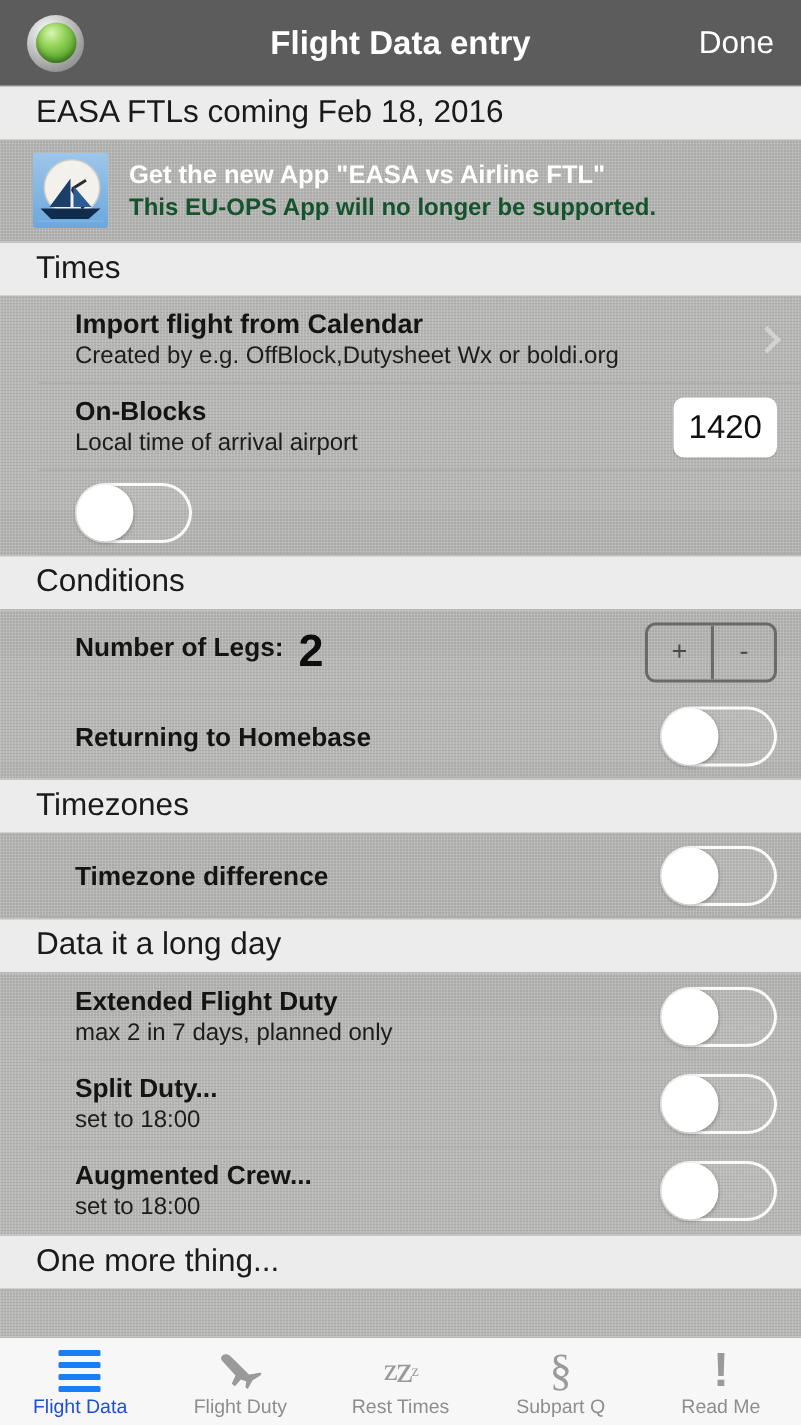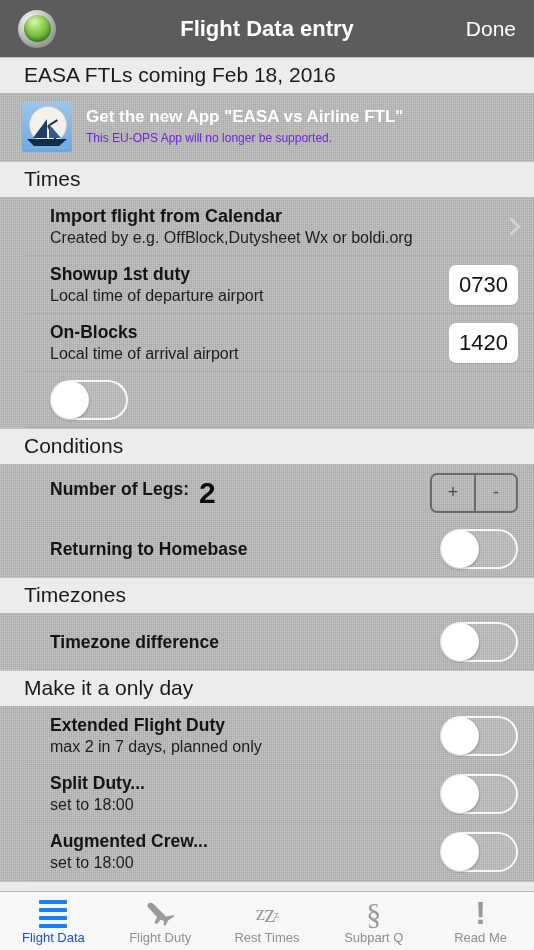--- a/index.html
+++ b/index.html
@@ -134,21 +134,21 @@
     position: absolute;
     left: 3px; bottom: 4px;
     width: 44px; height: 30px;
   }
   .promo-text { padding-left: 14px; }
   .promo-title {
     font-size: 17px; font-weight: bold; color: #ffffff;
     line-height: 22px;
   }
   .promo-sub {
-    font-size: 12px; color: #6d28d9; line-height: 21px;
+    font-size: 16px; color: #14532d; line-height: 21px; font-weight: bold;
   }
 
   
   .row {
     position: relative;
     display: flex;
     align-items: center;
     padding: 0 16px 0 24px;
     border-bottom: 1px solid #adadab;
     min-height: 48px;
@@ -342,27 +342,20 @@
     <div class="sect-head plain">Times</div>
 
     <div class="row tall">
       <div class="row-texts">
         <div class="row-title big">Import flight from Calendar</div>
         <div class="row-sub">Created by e.g. OffBlock,Dutysheet Wx or boldi.org</div>
       </div>
       <div class="chevron"></div>
     </div>
 
-    <div class="row tall">
-      <div class="row-texts">
-        <div class="row-title">Showup 1st duty</div>
-        <div class="row-sub">Local time of departure airport</div>
-      </div>
-      <div class="textfield">0730</div>
-    </div>
 
     <div class="row tall">
       <div class="row-texts">
         <div class="row-title">On-Blocks</div>
         <div class="row-sub">Local time of arrival airport</div>
       </div>
       <div class="textfield">1420</div>
     </div>
 
     <div class="row tall">
@@ -397,21 +390,21 @@
 
     <div class="row tall">
       <div class="row-texts">
         <div class="row-title">Timezone difference</div>
       </div>
       <div class="toggle">
         <div class="knob"></div>
       </div>
     </div>
 
-    <div class="sect-head plain">Make it a only day</div>
+    <div class="sect-head plain">Data it a long day</div>
 
     <div class="row tall">
       <div class="row-texts">
         <div class="row-title">Extended Flight Duty</div>
         <div class="row-sub">max 2 in 7 days, planned only</div>
       </div>
       <div class="toggle">
         <div class="knob"></div>
       </div>
     </div>

